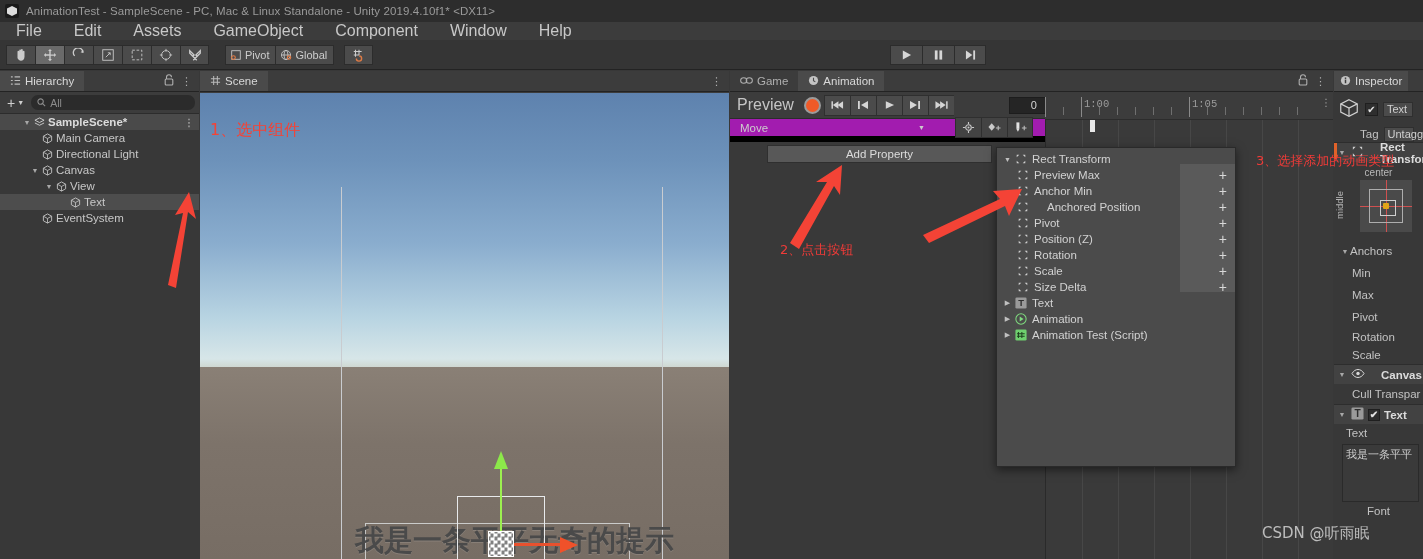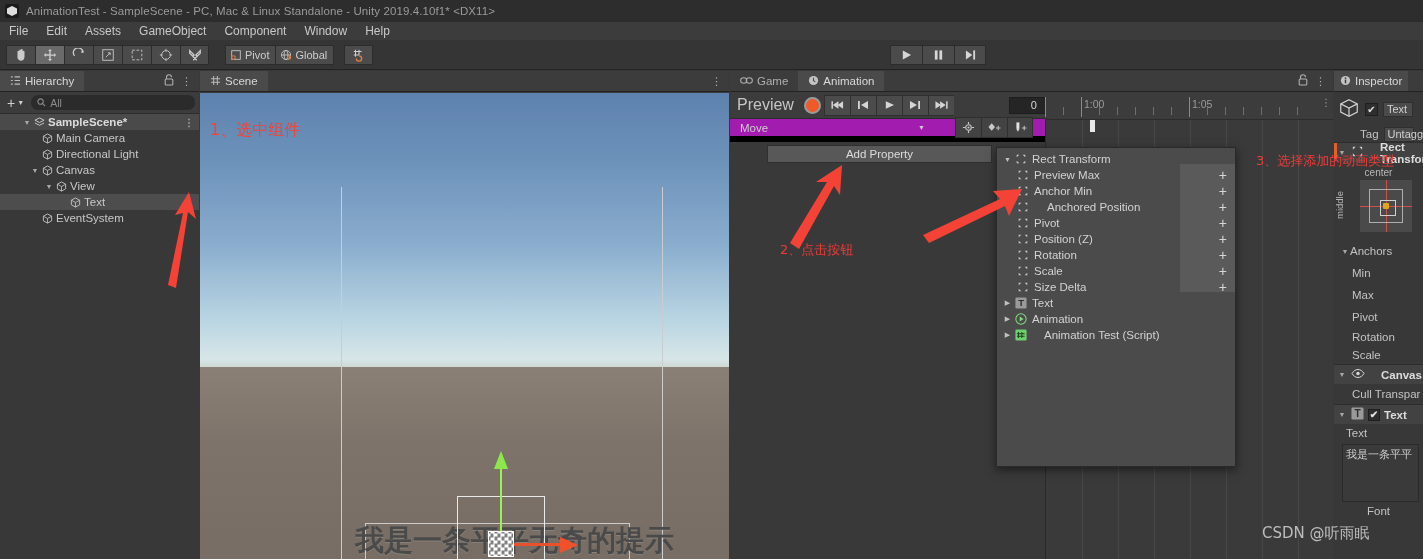--- a/index.html
+++ b/index.html
@@ -28,22 +28,22 @@
   }
   #title-text { color:#9a9a9a; font-size:11.5px; letter-spacing:.1px; }
 
   
   #menubar {
     left:0; top:22px; width:1423px; height:18px;
     background:#3c3c3c;
     display:flex; align-items:center;
   }
   .menu-item {
-    padding:0 9px; height:18px; line-height:18px;
-    color:#c8c8c8; font-size:12px; cursor:default;
+    padding:0 16px; height:18px; line-height:18px;
+    color:#c8c8c8; font-size:16px; cursor:default;
   }
 
   
   #toolbar {
     left:0; top:40px; width:1423px; height:30px;
     background:#353535;
     border-bottom:1px solid #232323;
     display:flex; align-items:center;
   }
   .tb-group { display:flex; align-items:center; margin-left:6px; }
@@ -235,21 +235,21 @@
     background:#585858; border:1px solid #2f2f2f;
     display:flex; align-items:center; justify-content:center;
     color:#dcdcdc; font-size:11.5px;
   }
   #timeline-ruler {
     position:absolute; left:315px; top:22px; width:288px; height:27px;
     background:#3c3c3c; border-bottom:1px solid #2c2c2c;
   }
   .tick { position:absolute; top:14px; width:1px; height:8px; background:#6f6f6f; }
   .tick.major { top:4px; height:20px; background:#8a8a8a; }
-  .ruler-lbl { position:absolute; top:5px; font-size:10.5px; color:#9b9b9b; }
+  .ruler-lbl { position:absolute; top:5px; font-size:10.5px; color:#9b9b9b;font-family:Liberation Mono, monospace; }
   #ruler-kebab { position:absolute; right:2px; top:4px; color:#a0a0a0; font-size:10px; }
   #playhead {
     position:absolute; left:360px; top:49px; width:5px; height:12px; background:#e8e8e8;
   }
   #timeline-body {
     position:absolute; left:315px; top:49px; width:288px; height:439px;
     background:#3a3a3a;
     border-left:1px solid #2a2a2a;
   }
   .vline { position:absolute; top:0; width:1px; height:439px; background:#474747; }
@@ -901,21 +901,21 @@
           <span style="margin-left:3px;">Animation</span>
         </div>
         <div class="pp-row">
           <span class="pp-tri">▶</span>
           <span class="pp-ico">
             <svg width="12" height="12" viewBox="0 0 14 14">
               <rect x="0.5" y="0.5" width="13" height="13" rx="1.5" fill="#6fcf6f"></rect>
               <path d="M4 3.5v7M8 3.5v7M2.3 5.6h9M2.3 8.4h9" stroke="#1f3f1f" stroke-width="1.2"></path>
             </svg>
           </span>
-          <span style="margin-left:15px;">Animation Test (Script)</span>
+          <span style="margin-left:3px;">Animation Test (Script)</span>
         </div>
       </div>
   </div>
 </div>
 
 <div id="inspector" class="abs">
   <div class="panel-tabbar">
     <div class="ptab active" style="padding:0 6px;">
       <span>
         <svg width="11" height="11" viewBox="0 0 12 12">

